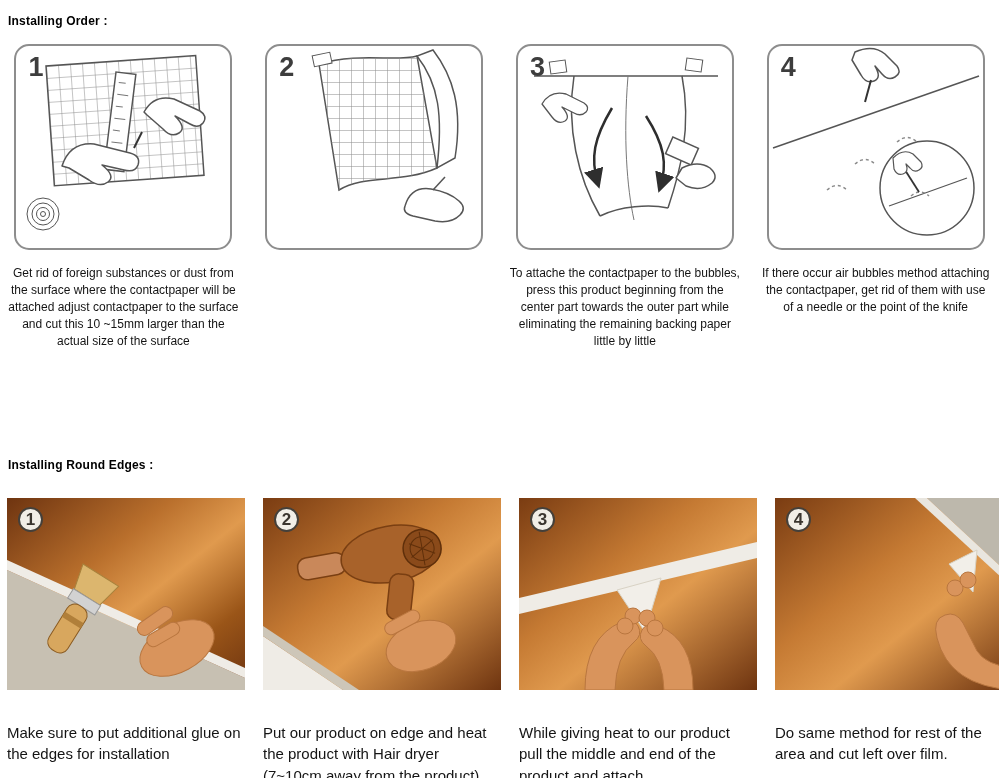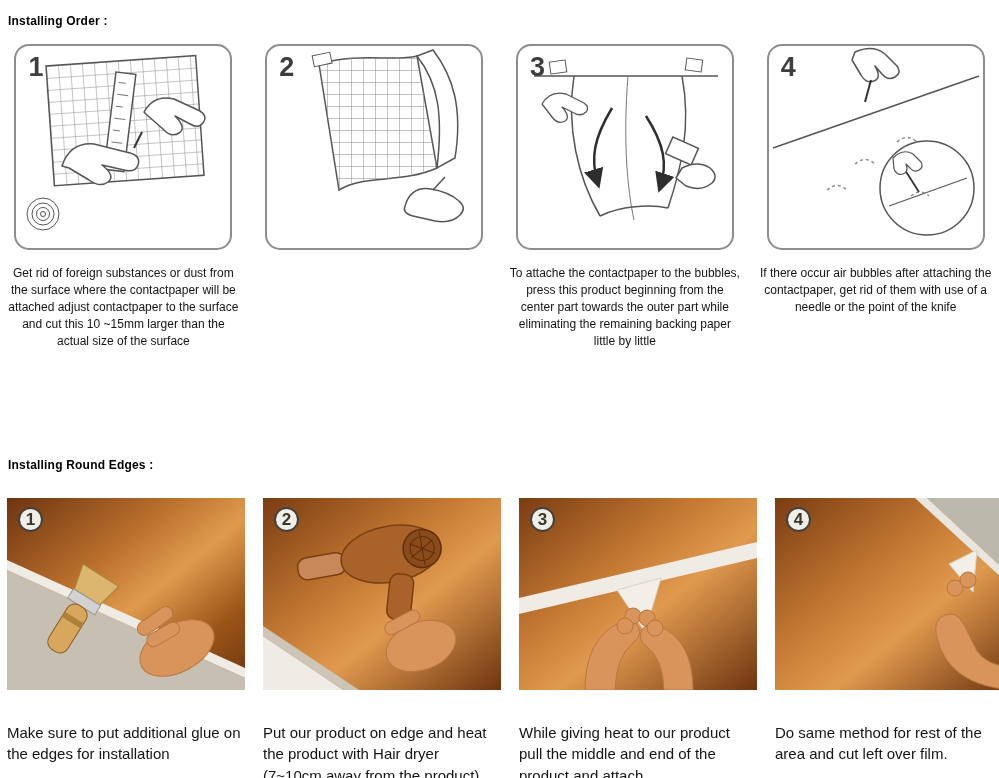--- a/index.html
+++ b/index.html
@@ -176,21 +176,21 @@
           <path d="M86 6 q18 -8 30 2 l12 12 q5 7 -2 11 q-7 4 -13 -3 l-7 -8 q7 12 -1 15 q-8 3 -13 -6 l-9 -15 z" fill="#fff" stroke="#555" stroke-width="1.5" stroke-linejoin="round"></path>
           <line x1="102" y1="34" x2="96" y2="56" stroke="#333" stroke-width="2"></line>
 
           <circle cx="158" cy="142" r="47" fill="#fff" stroke="#555" stroke-width="1.5"></circle>
           <path d="M120 160 L198 132" stroke="#555" stroke-width="1.2" fill="none"></path>
           <path d="M142 150 q9 -8 18 0" stroke="#8a8a8a" stroke-width="1.5" stroke-dasharray="3 3" fill="none"></path>
           <line x1="150" y1="146" x2="136" y2="124" stroke="#333" stroke-width="1.8"></line>
           <path d="M124 112 q10 -10 20 -4 l8 8 q3 5 -2 8 q-5 3 -9 -2 l-4 -4 q3 8 -3 10 q-6 2 -9 -5 z" fill="#fff" stroke="#555" stroke-width="1.2" stroke-linejoin="round"></path>
         </svg>
       </div>
-      <div class="caption">If there occur air bubbles after attaching the contactpaper, get rid of them with use of a needle or the point of the knife</div>
+      <div class="caption">If there occur air bubbles method attaching the contactpaper, get rid of them with use of a needle or the point of the knife</div>
     </div>
   </div>
 
   <h2 class="section-title" id="round-title">Installing Round Edges :</h2>
 
   <div class="steps-row" id="round-row">
 
     <div class="step">
       <div class="photo">
         <span class="circle-number">1</span>

